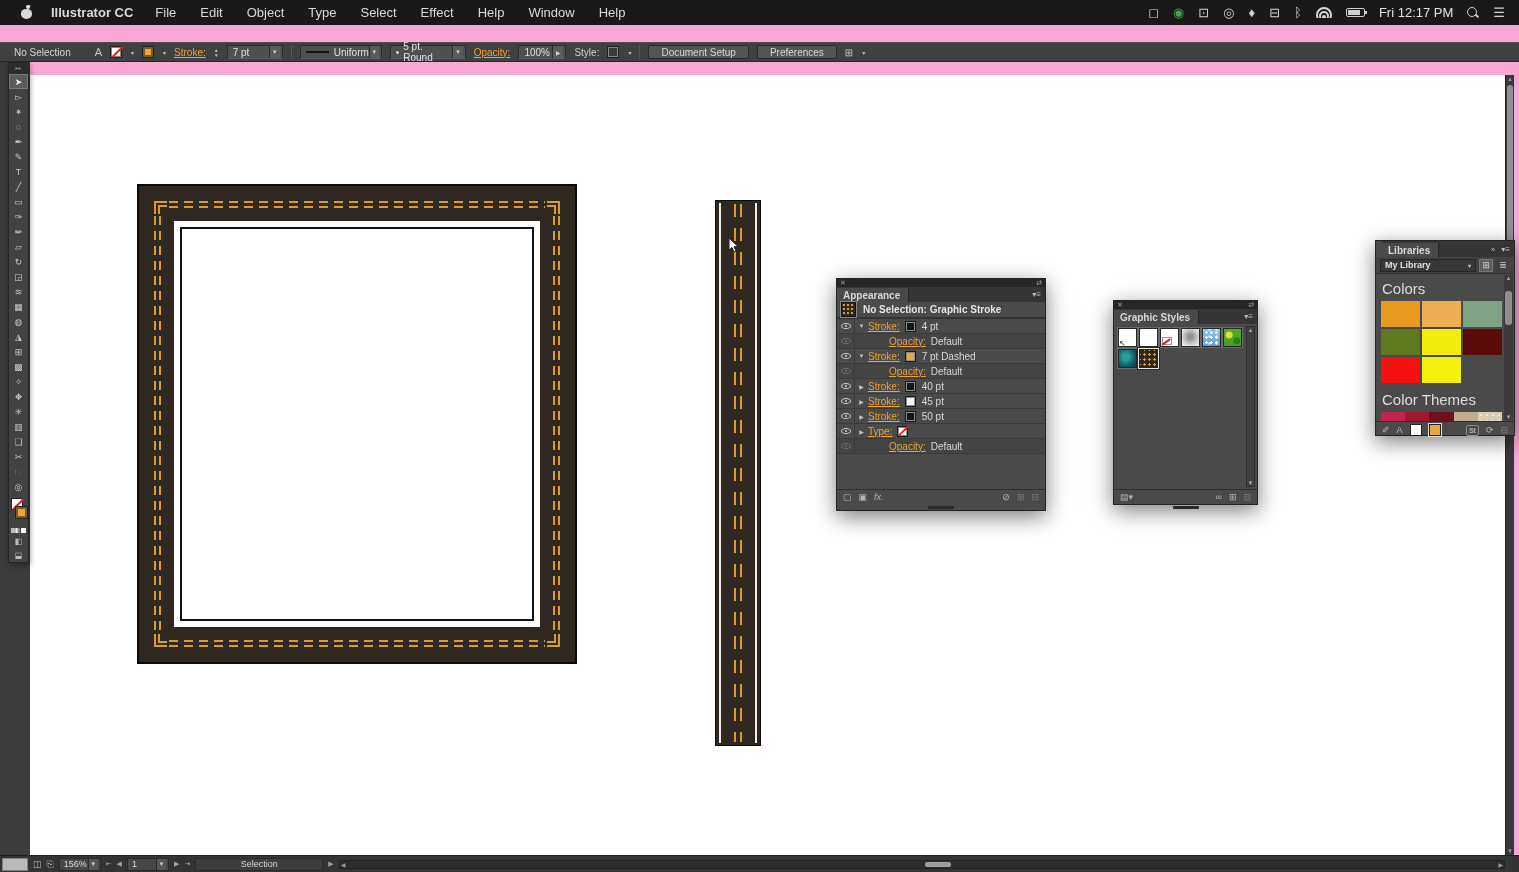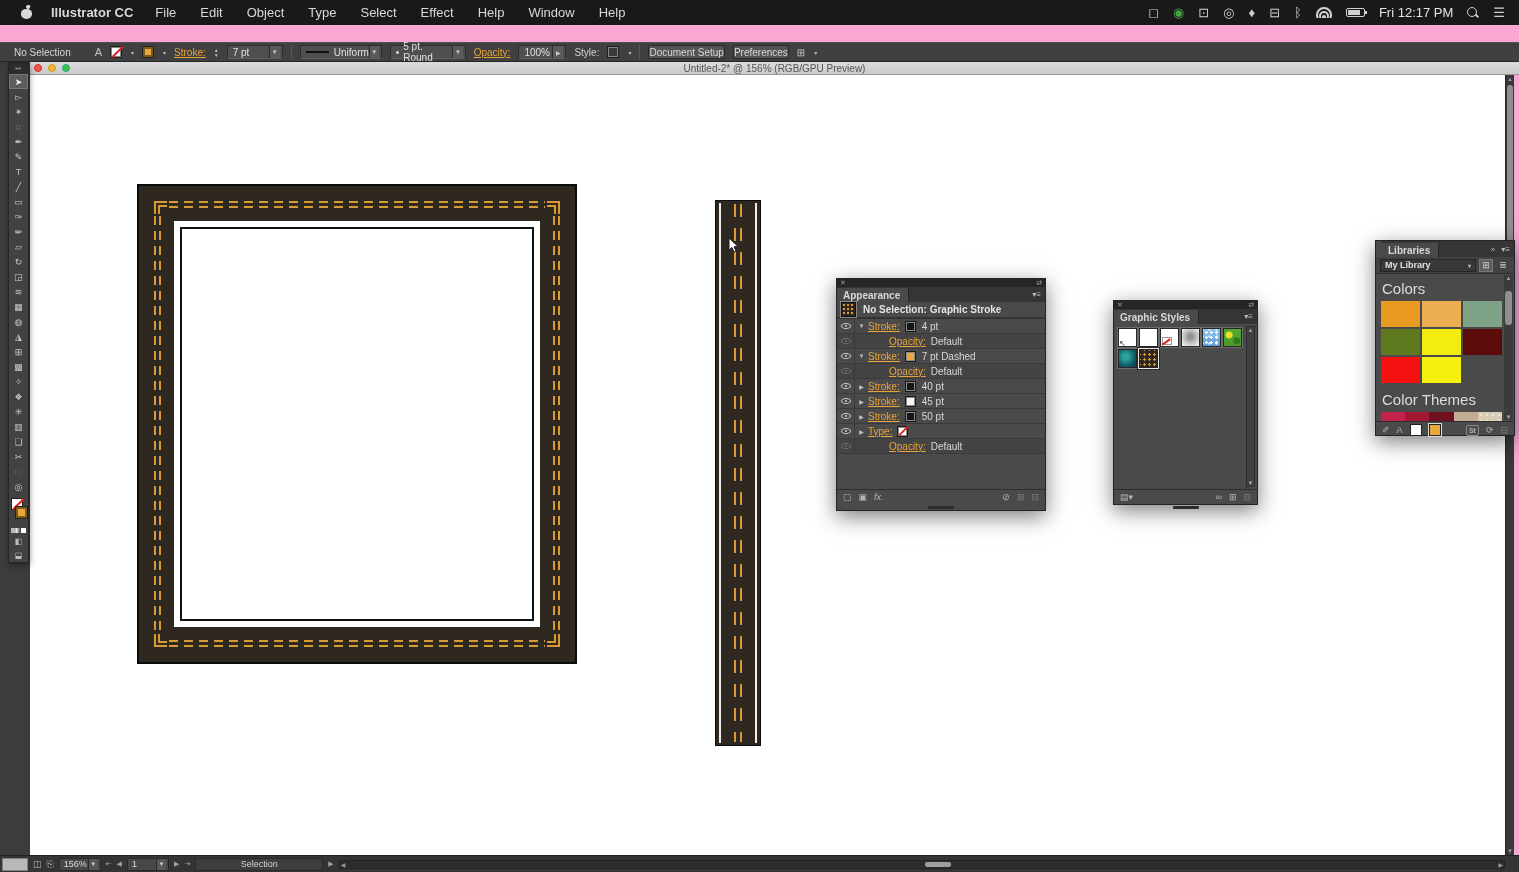--- a/index.html
+++ b/index.html
@@ -63,21 +63,21 @@
   .cb-swatch.none::after { content:""; position:absolute; left:-1px; top:4px; width:15px; height:2px; background:#dd2222; transform:rotate(-45deg); }
   .cb-swatch.orange { background:#e8a83f; box-shadow:inset 0 0 0 2px #7e5a1c; }
   .dd-arrow { font-size:6px; color:#bbb; margin-left:1px; }
   .stepper { display:flex; flex-direction:column; gap:1px; font-size:5px; color:#bbb; line-height:4px; }
   .select { height:14px; background:#4f4f4f; border:1px solid #2c2c2c; border-bottom-color:#5d5d5d;
             display:flex; align-items:center; padding:0 2px 0 5px; color:#e0e0e0; }
   .select .dd-btn { margin-left:4px; width:11px; height:12px; background:#5a5a5a; border-left:1px solid #2c2c2c;
             display:flex; align-items:center; justify-content:center; font-size:6px; color:#ccc; }
   .line-glyph { display:inline-block; width:26px; height:2px; background:#111; margin-right:5px; }
   .cb-btn { height:14px; background:#545454; border:1px solid #282828; border-radius:2px; color:#d8d8d8;
-            font-size:10px; padding:0 0; display:flex; align-items:center; }
+            font-size:10px; padding:0 12px; display:flex; align-items:center; }
   .align-icon { color:#c5c5c5; font-size:10px; }
 
   
   .leftstrip { position:absolute; left:0; top:62px; width:30px; height:793px; background:#3c3c3c; z-index:10; }
   .titlebar { position:absolute; left:30px; top:62px; width:1489px; height:13px;
               background:linear-gradient(#dcdcdc,#cbcbcb); border-bottom:1px solid #9a9a9a;
               display:flex; align-items:center; z-index:10; }
   .traffic { display:flex; gap:6px; margin-left:4px; }
   .traffic b { width:8px; height:8px; border-radius:50%; display:block; }
   .t-close{ background:#f4544d; border:1px solid #c33; } .t-min{ background:#f6b53a; border:1px solid #c90; } .t-zoom{ background:#3fc24a; border:1px solid #2a8; }
@@ -316,28 +316,20 @@
       <span class="dd-arrow">▾</span>
     <span class="cb-sep"></span>
     <span class="cb-btn">Document Setup</span>
     <span class="cb-btn">Preferences</span>
     <span class="align-icon">⊞</span>
     <span class="dd-arrow">▾</span>
   </div>
 
   <div class="leftstrip"></div>
 
-  <div class="titlebar">
-    <span class="traffic">
-      <b class="t-close"></b>
-      <b class="t-min"></b>
-      <b class="t-zoom"></b>
-    </span>
-    <span class="doc-title">Untitled-2* @ 156% (RGB/GPU Preview)</span>
-  </div>
 
   <div class="canvas">
 
     <div class="art-frame">
       <div class="dash-h top">
           <i></i>
           <i></i>
         </div>
       <div class="dash-h bottom">
           <i></i>

